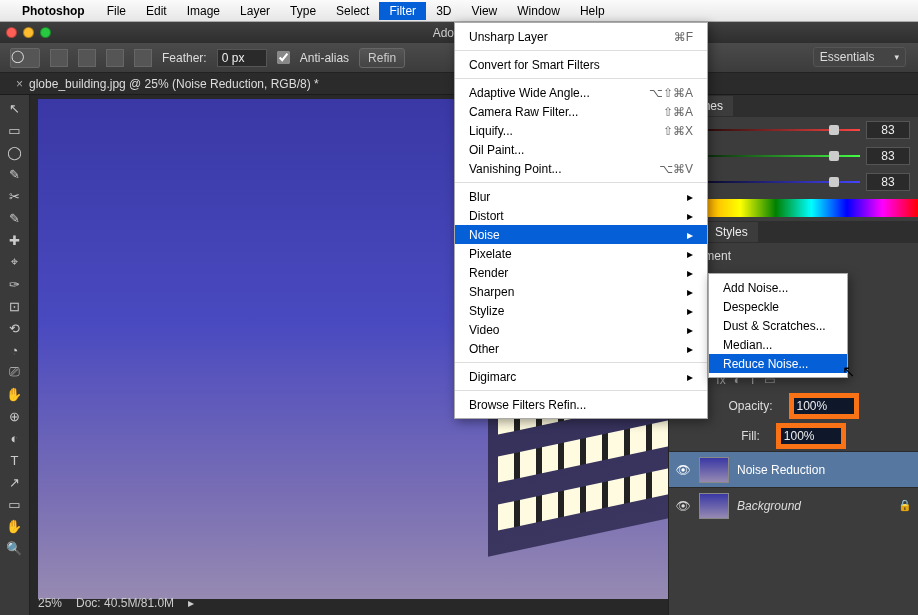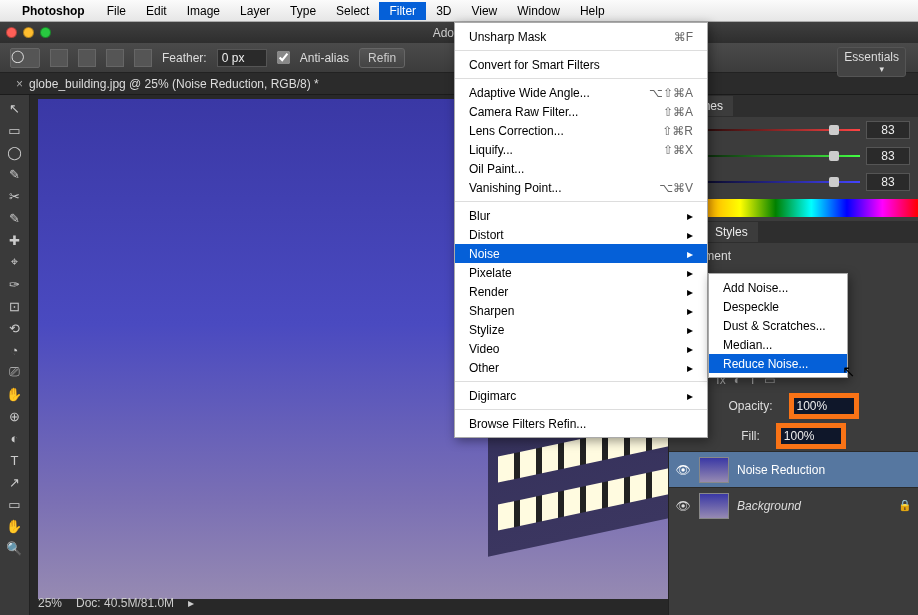--- a/index.html
+++ b/index.html
@@ -18,21 +18,21 @@
 .dot { width: 11px; height: 11px; border-radius: 50%; border: 1px solid rgba(0,0,0,.3); }
 .dot.r { background: #ff5f57; } .dot.y { background: #ffbd2e; } .dot.g { background: #28c940; }
 
 
 .optbar { height: 30px; background: linear-gradient(#4a4a4a, #3c3c3c); display: flex; align-items: center; padding: 0 10px; gap: 10px; color: #ddd; border-bottom: 1px solid #222; }
 .optbar .tool-ind { width: 30px; height: 20px; background: #555; border: 1px solid #666; border-radius: 2px; }
 .optbar .sq { width: 18px; height: 18px; background: #555; border: 1px solid #666; }
 .optbar input[type=text] { width: 50px; background: #2a2a2a; border: 1px solid #555; color: #eee; padding: 1px 4px; }
 .optbar input[type=checkbox] { accent-color: #888; }
 .optbar button { background: linear-gradient(#555,#444); border: 1px solid #666; color: #ccc; padding: 2px 8px; border-radius: 3px; }
-.workspace-switch { position: absolute; right: 12px; top: 47px; display: flex; align-items: center; background: #444; border: 1px solid #555; padding: 2px 6px; color: #ddd; border-radius: 3px; flex-direction: column; }
+.workspace-switch { position: absolute; right: 12px; top: 47px; display: flex; align-items: center; background: #444; border: 1px solid #555; padding: 2px 6px; color: #ddd; border-radius: 3px; }
 .workspace-switch .tri { margin-left: 20px; font-size: 9px; }
 
 
 .doctab { height: 22px; background: #2b2b2b; display: flex; align-items: center; color: #ddd; padding: 0 8px; border-bottom: 1px solid #1b1b1b; }
 .doctab .x { margin-left: 8px; color: #aaa; }
 
 
 .main { position: absolute; top: 95px; bottom: 0; left: 0; right: 0; display: flex; }
 .tools { width: 30px; background: #3a3a3a; border-right: 1px solid #222; display: flex; flex-direction: column; align-items: center; padding-top: 2px; }
 .tools .t { width: 24px; height: 22px; display: flex; align-items: center; justify-content: center; color: #ccc; font-size: 13px; }
@@ -231,41 +231,37 @@
   <div class="layer">
     <span class="eye">👁</span>
     <div class="thumb"></div>
     <span style="font-style:italic;">Background</span>
     <span class="locki">🔒</span>
   </div>
 </div>
 
 <div class="menu filter-menu" id="filter-menu">
     <div class="row">
-      <span>Unsharp Mask</span>
+      <span>Unsharp Layer</span>
       <span class="sc">⌘F</span>
     </div>
     <hr>
     <div class="row">
       <span>Convert for Smart Filters</span>
     </div>
     <hr>
     <div class="row">
       <span>Adaptive Wide Angle...</span>
       <span class="sc">⌥⇧⌘A</span>
     </div>
     <div class="row">
       <span>Camera Raw Filter...</span>
       <span class="sc">⇧⌘A</span>
     </div>
     <div class="row">
-      <span>Lens Correction...</span>
-      <span class="sc">⇧⌘R</span>
-    </div>
-    <div class="row">
       <span>Liquify...</span>
       <span class="sc">⇧⌘X</span>
     </div>
     <div class="row">
       <span>Oil Paint...</span>
     </div>
     <div class="row">
       <span>Vanishing Point...</span>
       <span class="sc">⌥⌘V</span>
     </div>

